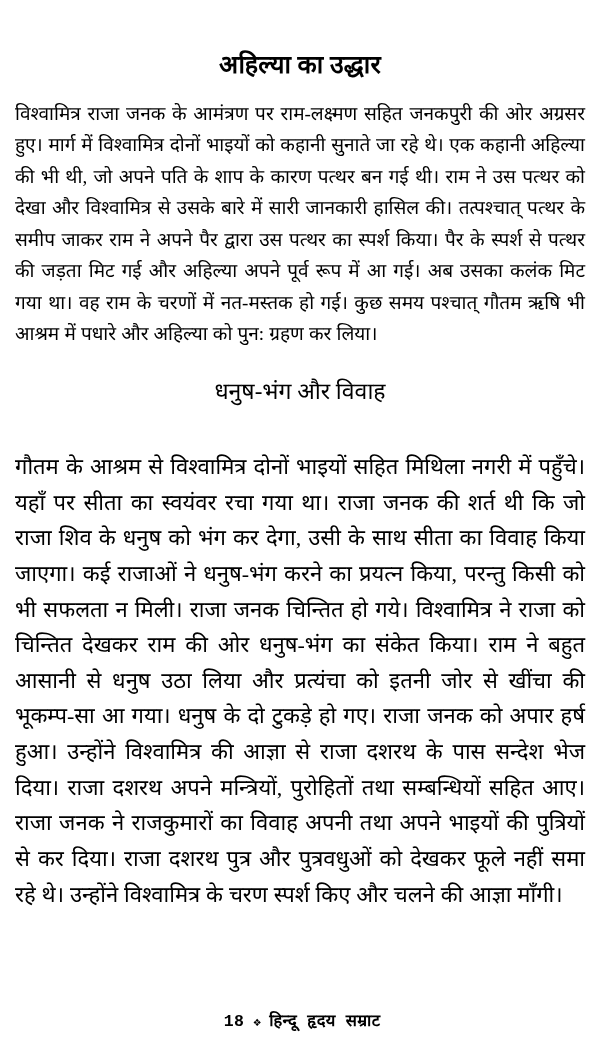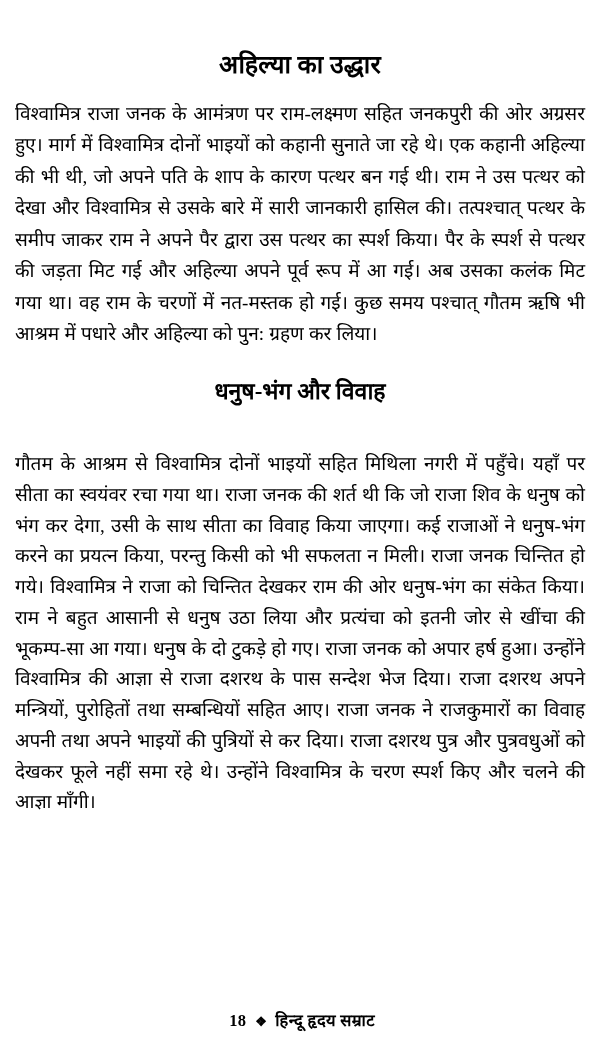--- a/index.html
+++ b/index.html
@@ -25,47 +25,48 @@
     text-align: center;
     font-size: 25px;
     font-weight: bold;
     letter-spacing: 0.2px;
     margin: 10px 0 16px 0;
     line-height: 1.35;
   }
   .heading-2 {
     text-align: center;
     font-size: 23px;
-    font-weight: bold;
+    font-weight: normal;
     margin: 26px 0 14px 0;
     line-height: 1.35;
   }
   .para {
     font-size: 19px;
     line-height: 1.66;
     text-align: justify;
     text-justify: inter-word;
     margin: 0;
     padding: 0 1px;
     word-spacing: 0.4px;
   }
   .para-2 {
-    font-size: 19px;
+    font-size: 22px;
     line-height: 1.62;
     margin-top: 42px;
   }
   .footer {
     position: absolute;
     left: 4px;
     right: 0;
     bottom: 22px;
     text-align: center;
     font-size: 16.5px;
     font-weight: bold;
     letter-spacing: 0.3px;
+    font-family: Liberation Mono, monospace;
   }
   .footer .pagenum {
     margin-right: 9px;
   }
   .footer .flower {
     font-size: 13px;
     vertical-align: middle;
     margin-right: 8px;
   }
   .footer .booktitle {

